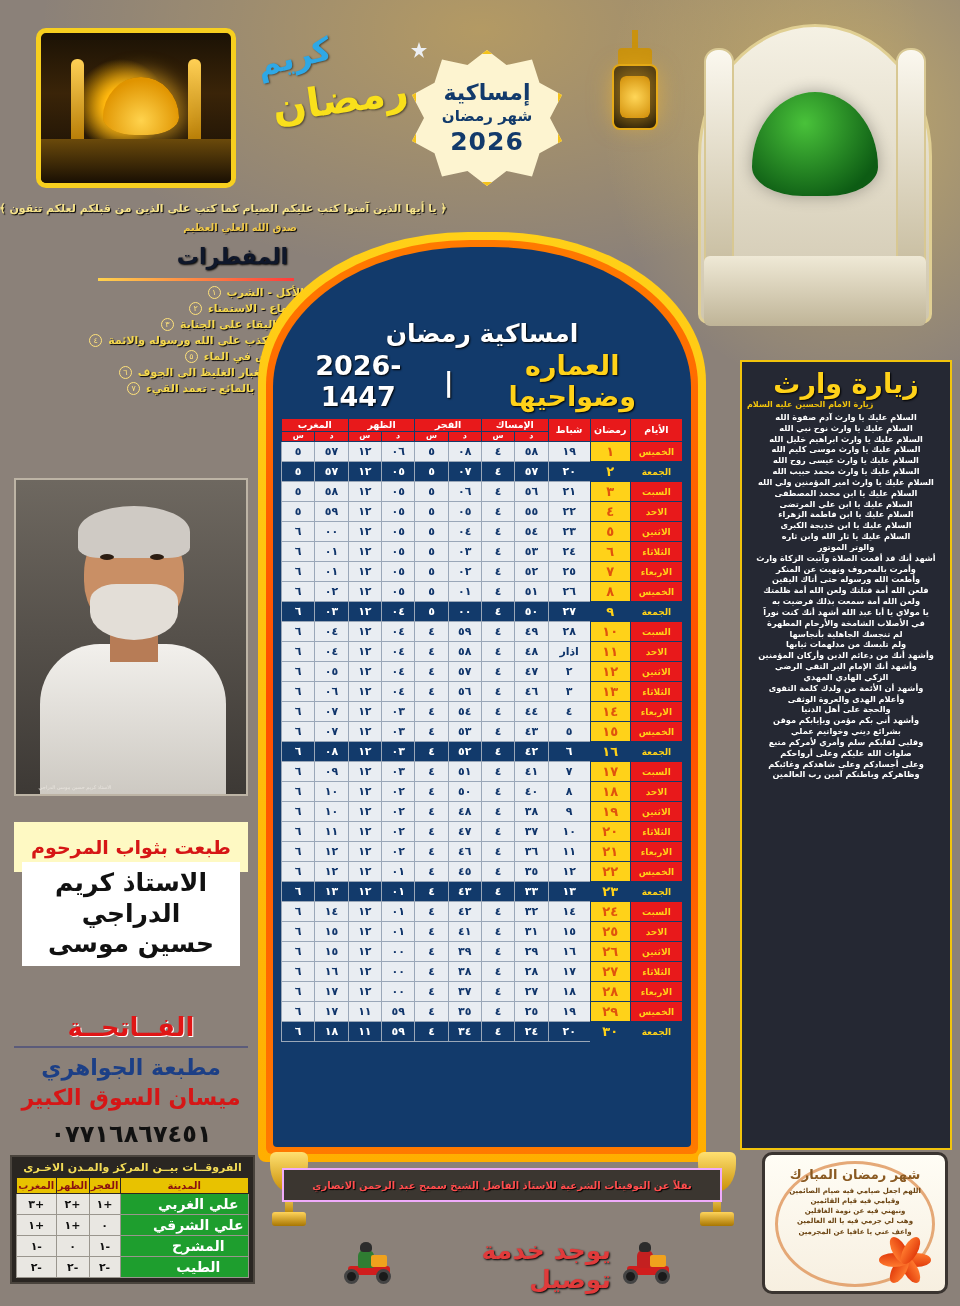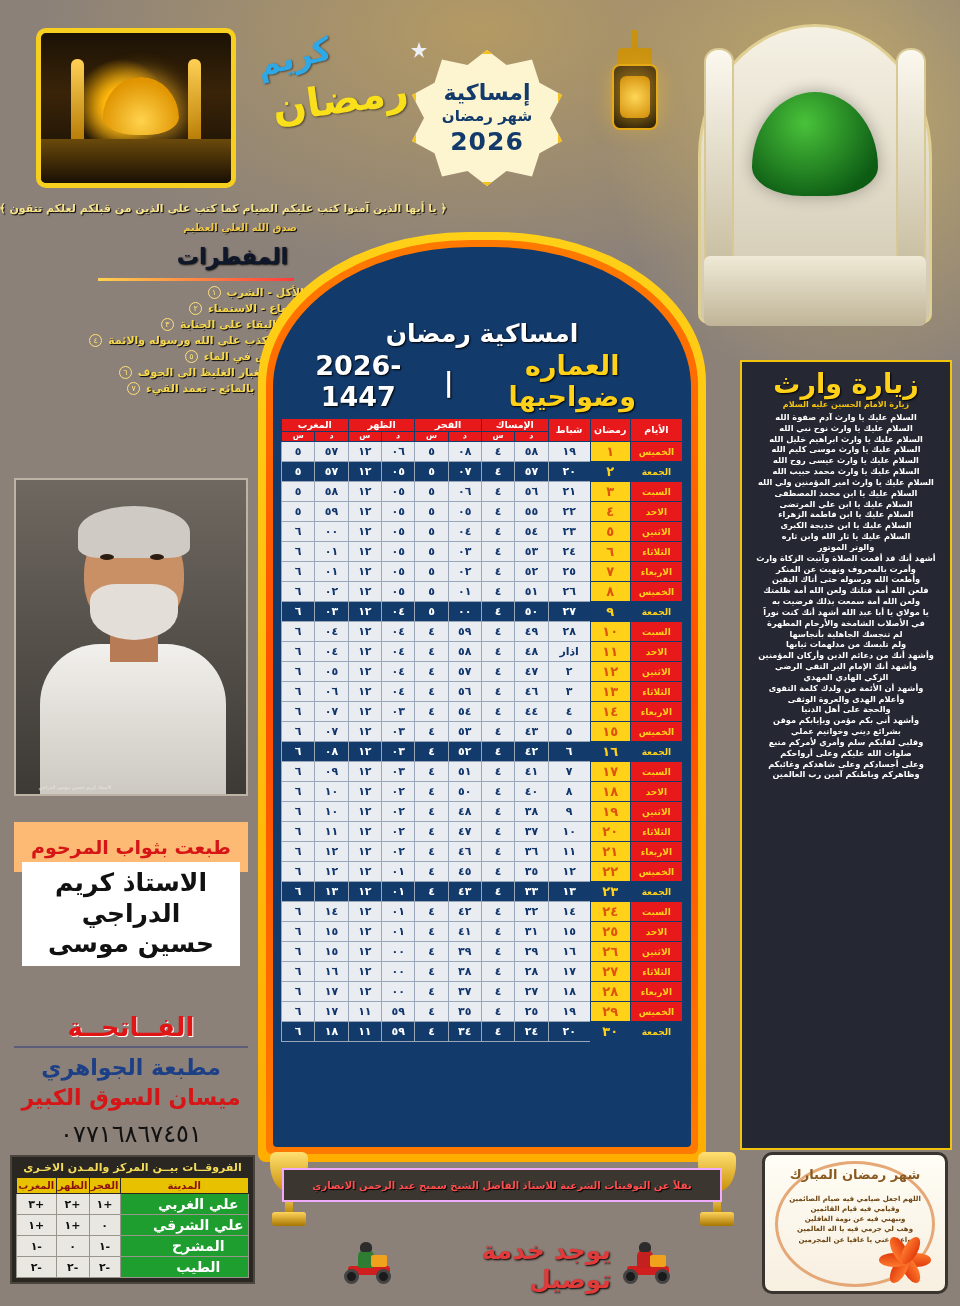--- a/index.html
+++ b/index.html
@@ -206,21 +206,21 @@
     background: #b77c56;
   }
   .portrait .caption {
     position: absolute; left: 4px; bottom: 4px; width: 110px;
     font-size: 5px; color: #e8e4de; text-align: center; line-height: 1.3;
   }
 
   
   .memorial-top {
     position: absolute; left: 14px; top: 822px; width: 234px; height: 50px;
-    background: #fdba74; display: flex; align-items: center; justify-content: center;
+    background: #fef9c3; display: flex; align-items: center; justify-content: center;
     font-size: 19px; font-weight: bold; color: #d61616;
   }
   .memorial-name {
     position: absolute; left: 22px; top: 862px; width: 218px;
     background: #fff; padding: 6px 4px;
     text-align: center; font-size: 25px; font-weight: bold; color: #111;
     line-height: 1.22;
   }
   .memorial-fatiha {
     position: absolute; left: 14px; top: 1010px; width: 234px; height: 34px;
@@ -235,21 +235,21 @@
   .press-name {
     position: absolute; left: 14px; top: 1055px; width: 234px;
     text-align: center; font-size: 22px; font-weight: bold; color: #1c3f86;
   }
   .press-addr {
     position: absolute; left: 14px; top: 1085px; width: 234px;
     text-align: center; font-size: 22px; font-weight: bold; color: #d61616;
   }
   .press-phone {
     position: absolute; left: 14px; top: 1120px; width: 234px;
-    text-align: center; font-size: 24px; font-weight: normal; color: #111;
+    text-align: center; font-size: 24px; font-weight: bold; color: #111;
     letter-spacing: 1px;
   }
 
   
   .diff-wrap {
     position: absolute; left: 10px; top: 1155px; width: 245px;
     background: #2a2622; border: 2px solid #4a443d; padding: 4px;
   }
   .diff-title {
     text-align: center; font-size: 11px; font-weight: bold; color: #f3dc57;
@@ -351,21 +351,21 @@
   .ziyara-inner {
     width: 100%; height: 100%;
     background: #252833; border: 2px solid #f2c40c;
     padding: 4px 5px; overflow: hidden;
   }
   .ziyara-title {
     text-align: center; font-size: 27px; font-weight: bold; color: #ffd219;
     text-shadow: 1px 1px 2px #000; padding: 2px 0 1px;
   }
   .ziyara-sub {
-    text-align: center; font-size: 8px; font-weight: bold; color: #f2c40c;
+    text-align: left; font-size: 8px; font-weight: bold; color: #f2c40c;
     padding-bottom: 3px;
   }
   .ziyara-body {
     display: flex; flex-direction: column; gap: 0;
   }
   .ziyara-line {
     font-size: 8.2px; font-weight: bold; color: #ffffff;
     text-align: center; line-height: 1.32; white-space: nowrap;
     overflow: hidden; text-overflow: clip;
   }
@@ -442,21 +442,21 @@
   }
   .dua-card .ring {
     position: absolute; left: 10px; top: 6px; width: 160px; height: 126px;
     border: 3px solid #e09a62; border-radius: 50%;
     opacity: .85;
   }
   .dua-title {
     position: relative; text-align: center; font-size: 13px; font-weight: bold;
     color: #8a5a22; padding-top: 6px;
   }
-  .dua-body { position: relative; margin-top: 12px; }
+  .dua-body { position: relative; margin-top: 4px; }
   .dua-line {
     text-align: center; font-size: 7px; font-weight: bold; color: #6b4412;
     line-height: 1.45; white-space: nowrap;
   }
   .dua-card .flower {
     position: absolute; right: 6px; bottom: 4px; width: 56px; height: 48px;
   }
   .dua-card .petal {
     position: absolute; left: 18px; top: 14px; width: 30px; height: 14px;
     background: linear-gradient(#ff7a2e, #e23c0c);

